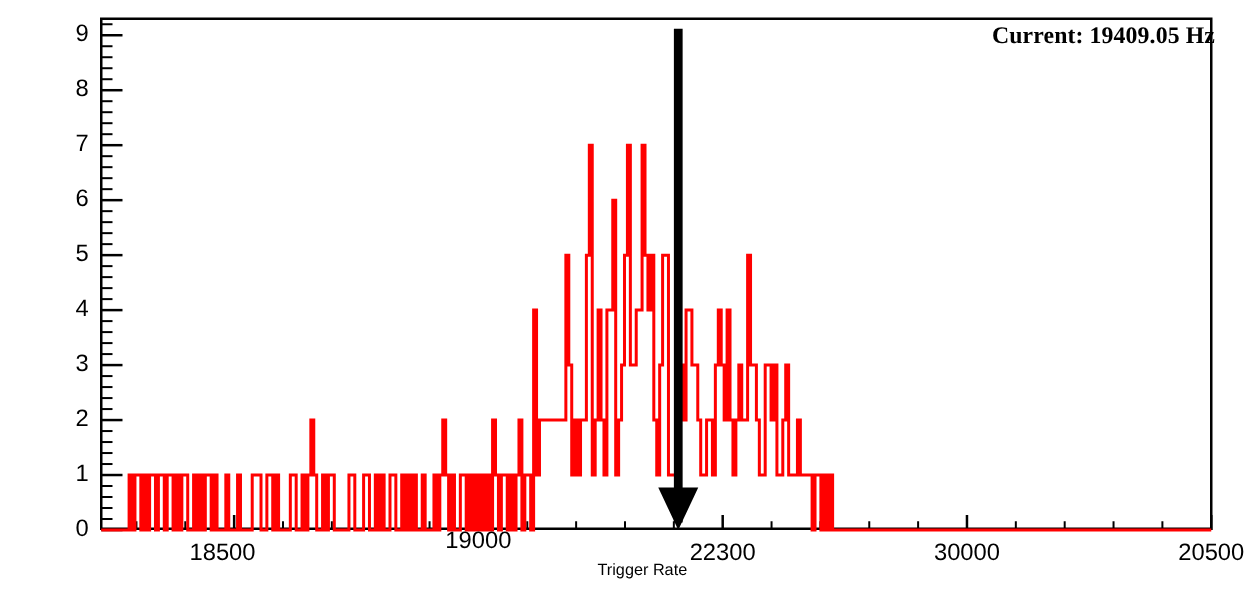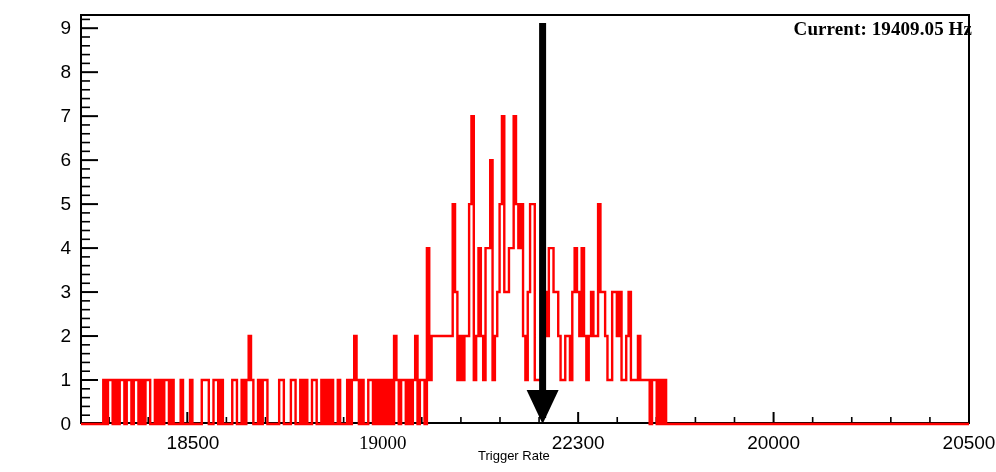--- a/index.html
+++ b/index.html
@@ -110,23 +110,23 @@
       <div class="ylabel" style="left: 41px; top: 326.043px;">2</div>
       <div class="ylabel" style="left: 41px; top: 282.065px;">3</div>
       <div class="ylabel" style="left: 41px; top: 238.086px;">4</div>
       <div class="ylabel" style="left: 41px; top: 194.108px;">5</div>
       <div class="ylabel" style="left: 41px; top: 150.129px;">6</div>
       <div class="ylabel" style="left: 41px; top: 106.151px;">7</div>
       <div class="ylabel" style="left: 41px; top: 62.172px;">8</div>
       <div class="ylabel" style="left: 41px; top: 18.1935px;">9</div>
     </div>
   <div id="x-labels">
-      <div class="xlabel" style="left: 133px; top: 433px;">18500</div>
-      <div class="xlabel" style="left: 322.732px; top: 433px; font-family: Liberation Serif, serif;">19000</div>
+      <div class="xlabel" style="left: 118px; top: 433px;">18500</div>
+      <div class="xlabel" style="left: 322.732px; top: 423px;">19000</div>
       <div class="xlabel" style="left: 518.155px; top: 433px;">22300</div>
-      <div class="xlabel" style="left: 713.577px; top: 433px;">20000</div>
+      <div class="xlabel" style="left: 713.577px; top: 433px;">30000</div>
       <div class="xlabel" style="left: 909px; top: 433px;">20500</div>
     </div>
 
   <div class="axis-title" id="xaxis-title" style="left:478px;top:448px;">Trigger Rate</div>
 
   <div class="current">Current: 19409.05 Hz</div>
 </div>
 
 </body></html>

